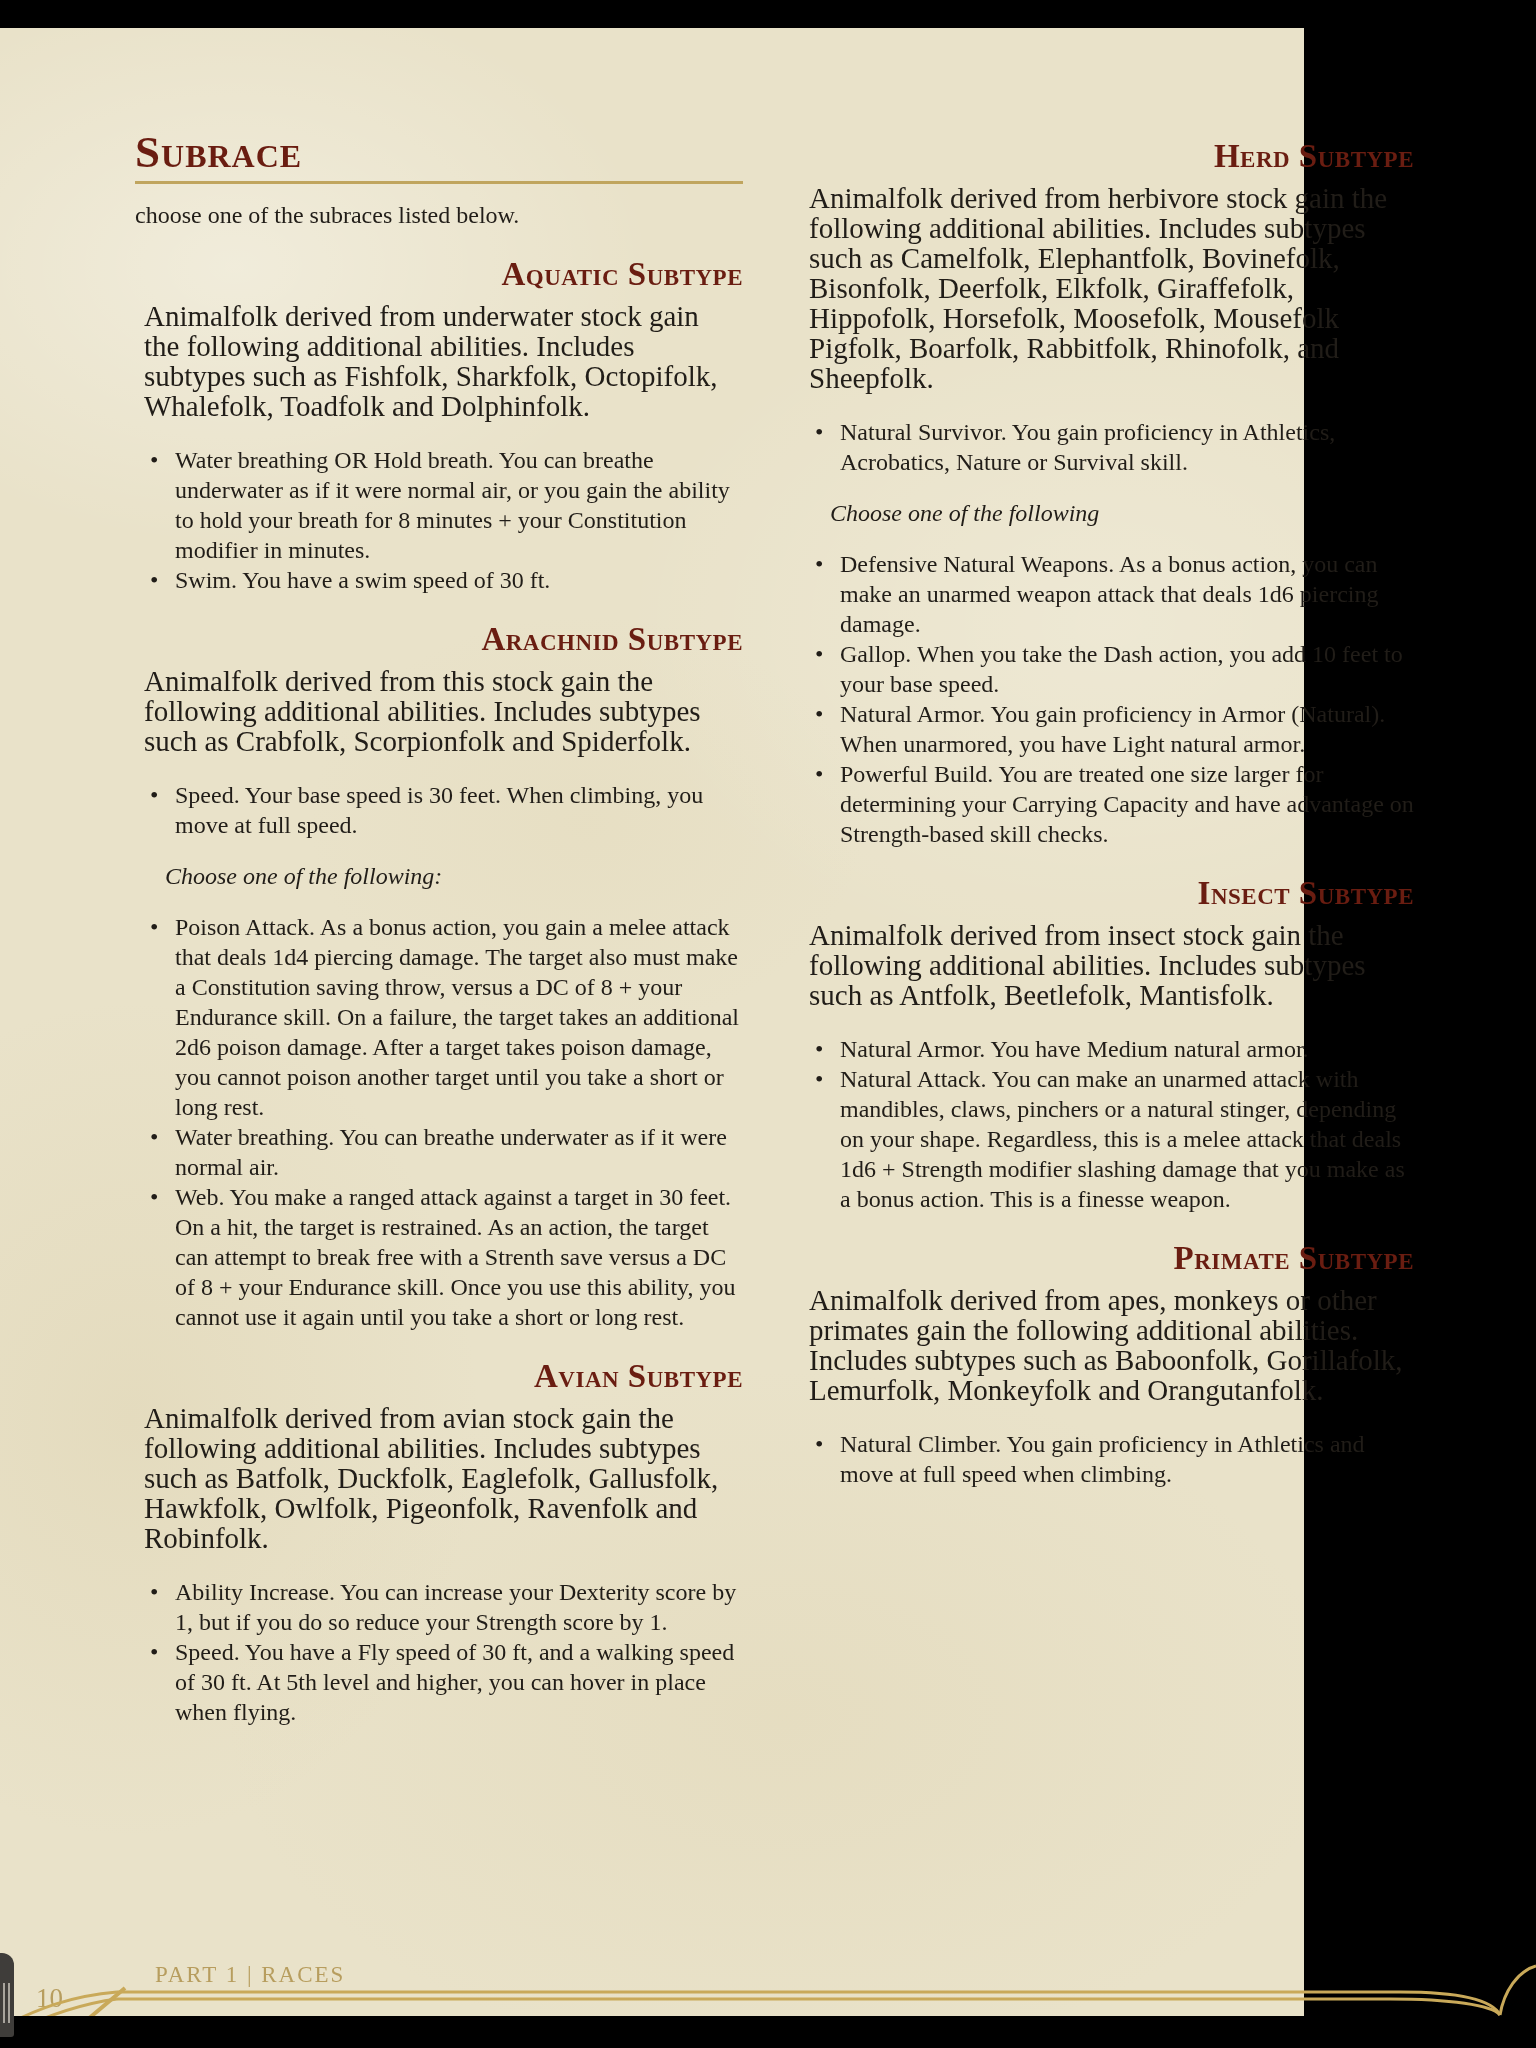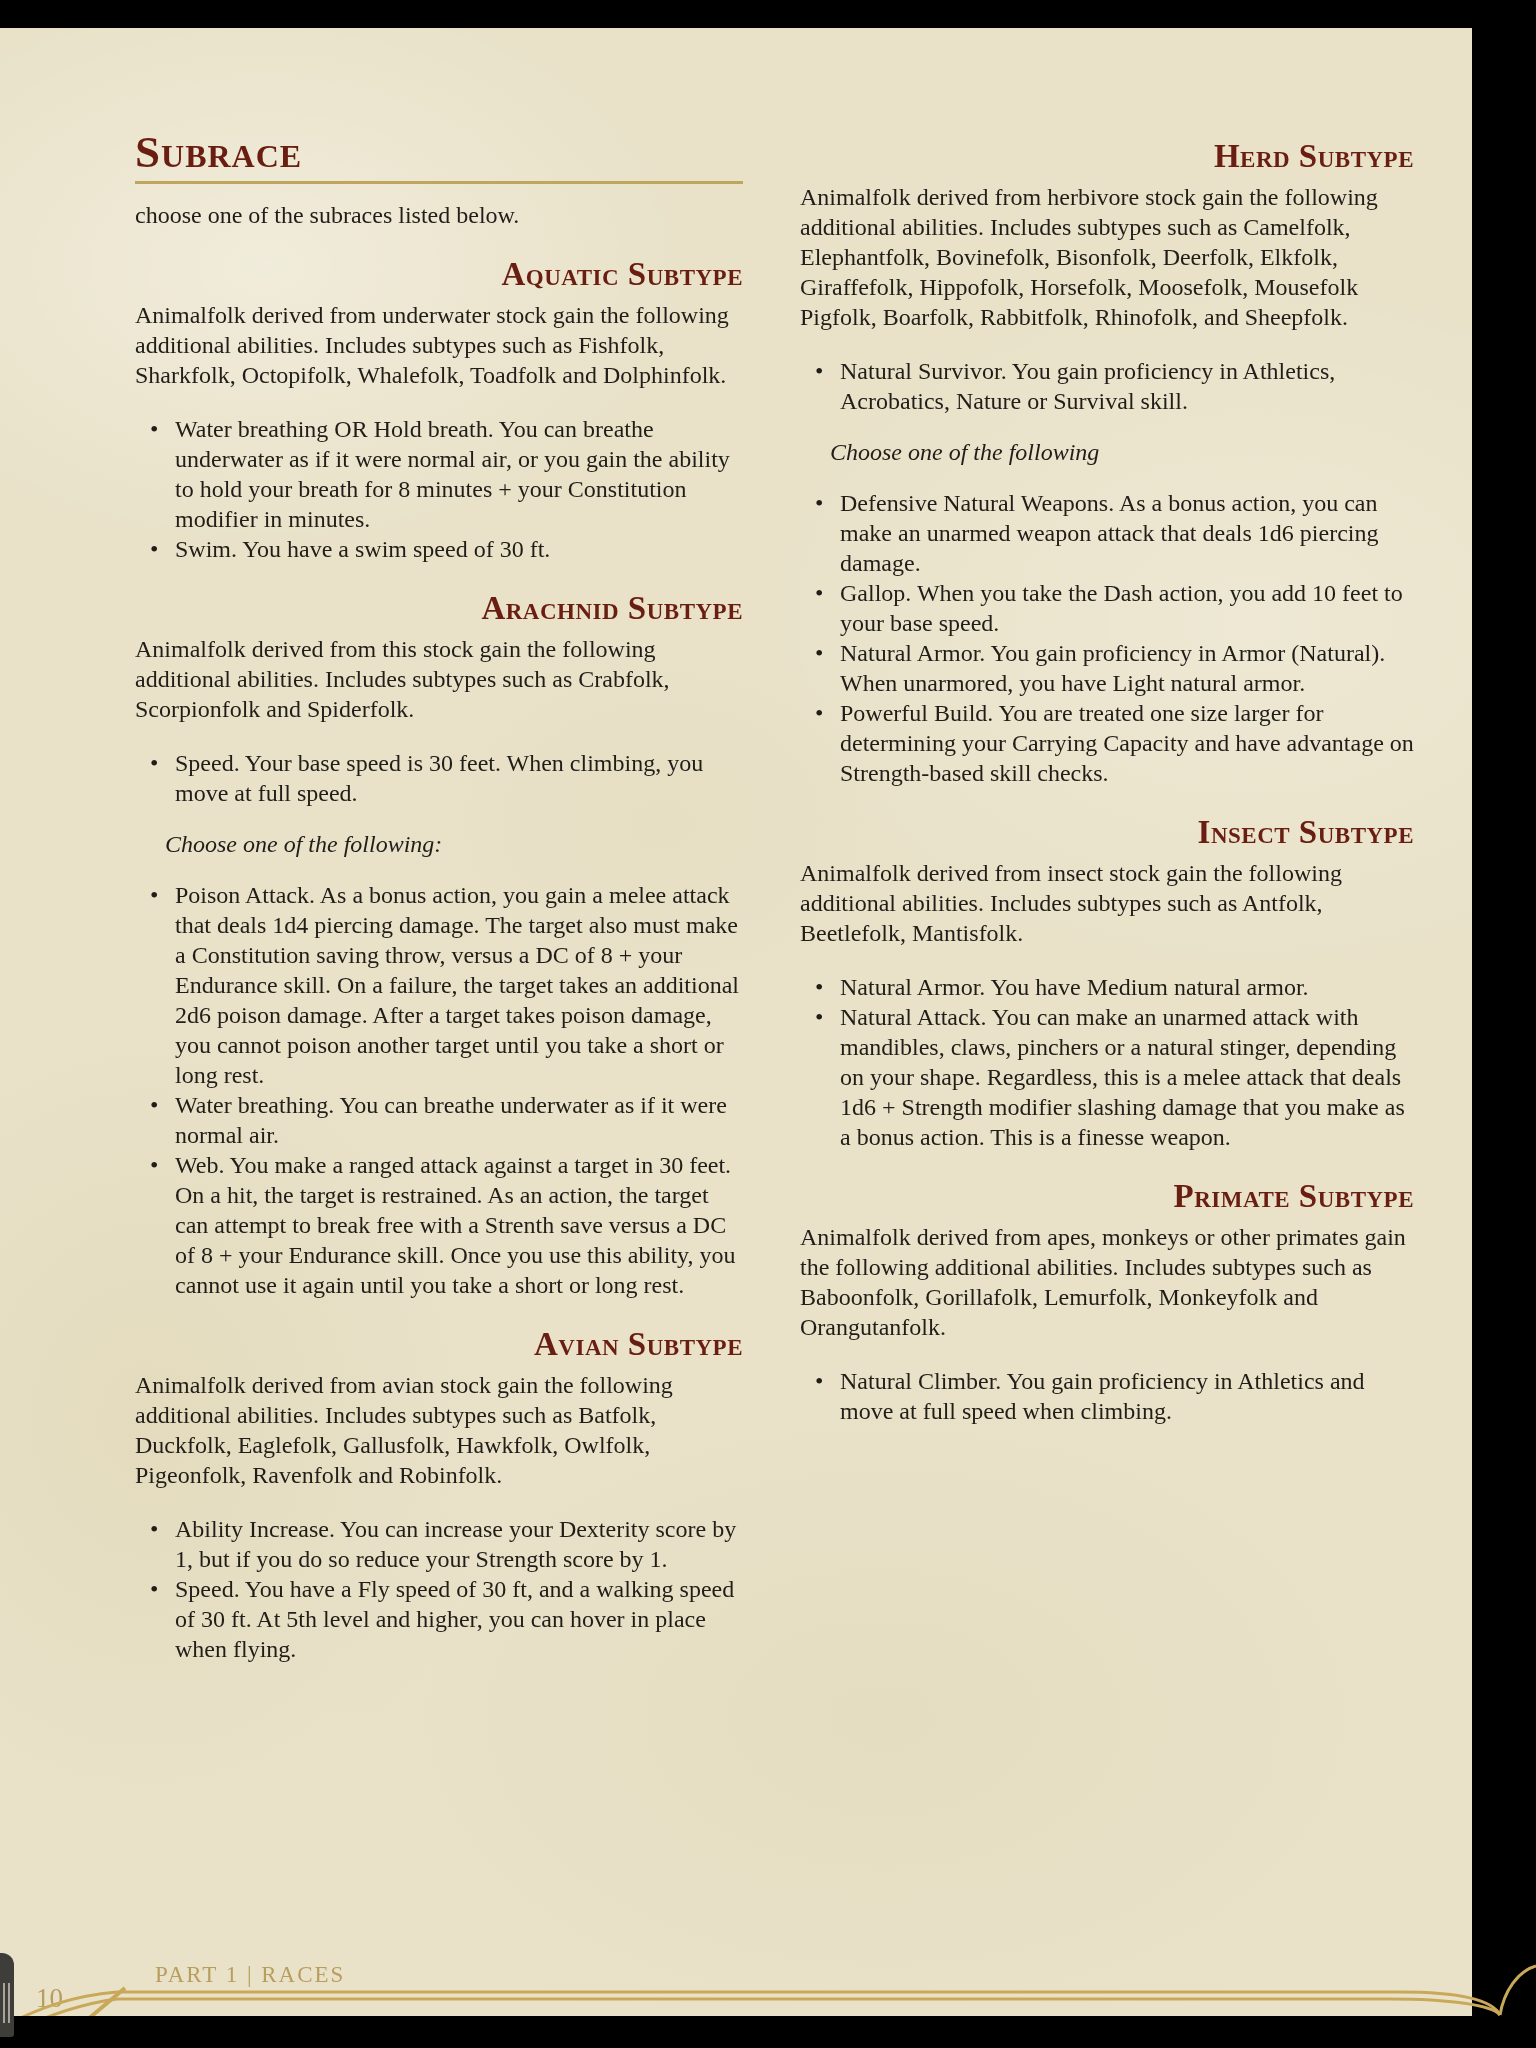--- a/index.html
+++ b/index.html
@@ -6,21 +6,21 @@
   body{
     width:1536px;height:2048px;position:relative;overflow:hidden;
     background:#000;
     font-family:"Liberation Serif", serif;
     color:#211d18;
   }
   .bar{position:absolute;left:0;width:1536px;background:#000;}
   .bar-top{top:0;height:28px;}
   .bar-bottom{top:2016px;height:32px;}
   .page{
-    position:absolute;left:0;top:28px;width:1472px;height:1988px;
+    position:absolute;left:0;top:28px;width:1304px;height:1988px;
     background-color:#e9e2c9;
     background-image:
       radial-gradient(ellipse 600px 400px at 18% 12%, rgba(255,255,252,.35), rgba(255,255,252,0) 70%),
       radial-gradient(ellipse 700px 500px at 85% 30%, rgba(255,255,250,.22), rgba(255,255,250,0) 70%),
       radial-gradient(ellipse 500px 600px at 10% 70%, rgba(205,188,140,.18), rgba(205,188,140,0) 70%),
       radial-gradient(ellipse 800px 500px at 60% 85%, rgba(208,192,146,.15), rgba(208,192,146,0) 70%),
       radial-gradient(ellipse 400px 300px at 45% 40%, rgba(214,199,155,.12), rgba(214,199,155,0) 70%);
   }
   .col{position:absolute;top:100px;}
   .col-left{left:135px;width:608px;}
@@ -31,21 +31,21 @@
     color:#6a1d11;
   }
   .rule{height:3px;background:#c0a55e;margin:5px 0 16px 0;border:0;}
   h2.sec-h{
     font-size:33px;line-height:36px;margin:26px 0 8px 0;
     font-variant:small-caps;font-weight:700;letter-spacing:.5px;
     color:#6a1d11;
     text-align:right;
   }
   .col-right h2.sec-h:first-child{margin-top:10px;}
-  p.para{font-size:24px;line-height:30px;margin:0;}
+  p.para{font-size:29px;line-height:30px;margin:9px;}
   p.intro{font-size:24px;line-height:30px;margin:0;}
   ul.bullets{list-style:none;margin:24px 0 0 0;padding:0;}
   ul.bullets li{
     position:relative;padding-left:40px;
     font-size:24px;line-height:30px;
   }
   ul.bullets li::before{
     content:"\2022";position:absolute;left:15px;top:0;
     font-size:24px;line-height:30px;color:#211d18;
   }

